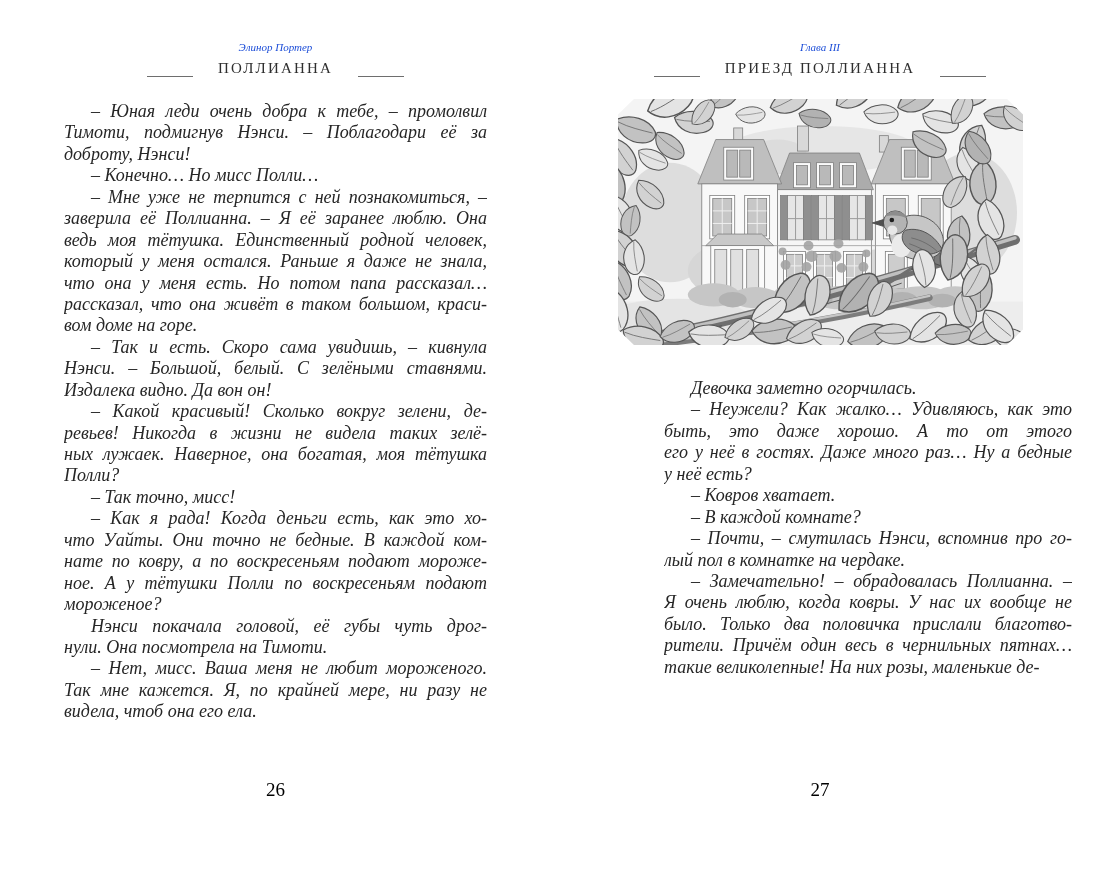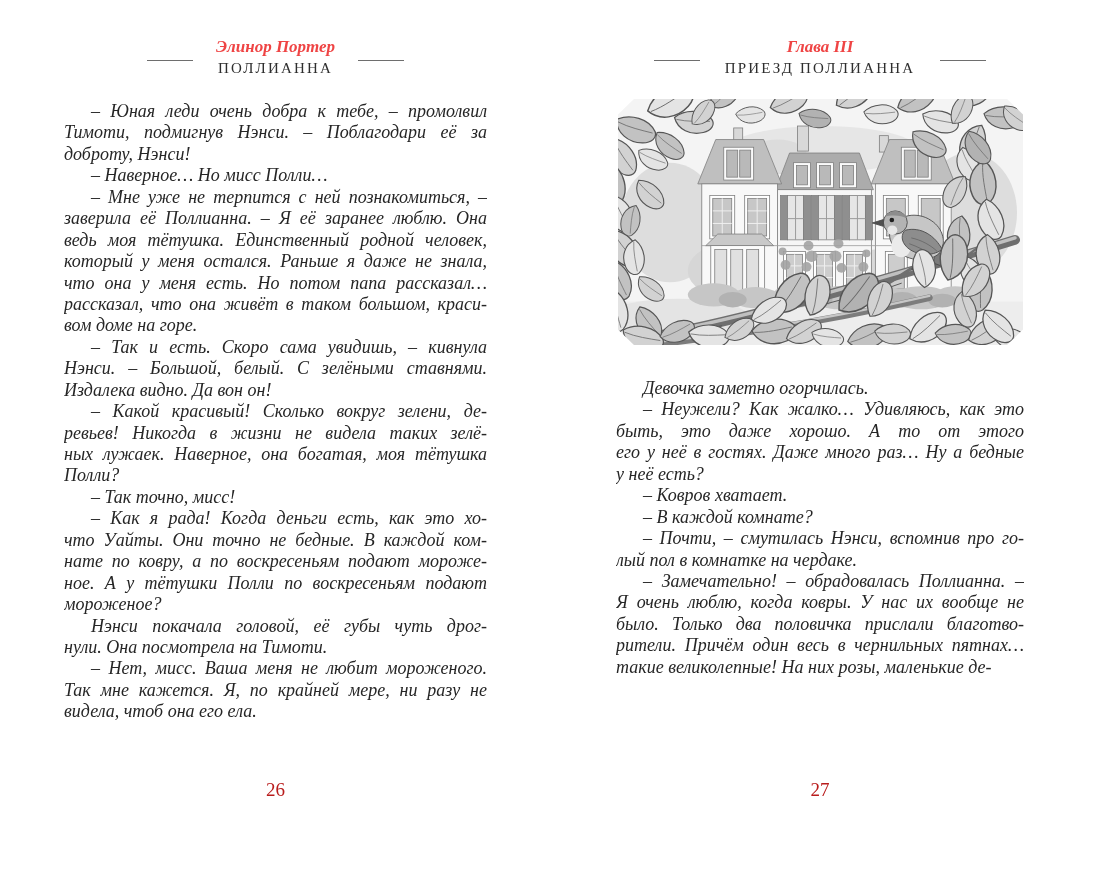--- a/index.html
+++ b/index.html
@@ -5,31 +5,31 @@
   html,body{margin:0;padding:0;}
   body{
     width:1100px;height:873px;position:relative;overflow:hidden;
     background:#ffffff;color:#262626;
     font-family:"Liberation Serif","DejaVu Serif",serif;
   }
   .page{position:absolute;top:38px;}
   .page-left{left:64px;width:423px;}
   .page-right{left:616px;width:408px;}
   .hdr{text-align:center;}
-  .hdr-top{font-style:italic;font-size:17px;color:#ef4444;line-height:18px;font-weight:bold;}
-  .hdr-title-row{margin-top:4px;display:flex;align-items:flex-start;justify-content:center;gap:25px;}
+  .hdr-top{font-style:italic;font-size:11px;color:#1d4ed8;line-height:18px;}
+  .hdr-title-row{margin-top:4px;display:flex;align-items:flex-end;justify-content:center;gap:25px;}
   .hdr-title{font-size:15px;letter-spacing:2.2px;color:#2e2e2e;white-space:nowrap;}
   .rule{width:46px;height:1px;background:#6e6e6e;flex:none;}
   .body-text{position:absolute;left:0;width:100%;font-size:18px;font-style:italic;}
   .bt-left{top:63px;}
-  .bt-right{top:340px;}
+  .bt-right{top:340px;margin-left:48px;}
   .line{height:21.45px;line-height:21.45px;text-align:justify;text-align-last:justify;overflow:hidden;}
   .line.pl{text-align-last:left;}
   .line.pf{text-indent:27px;}
-  .pageno{position:absolute;top:741px;left:0;width:100%;text-align:center;font-size:19px;color:#b91c1c;}
+  .pageno{position:absolute;top:741px;left:0;width:100%;text-align:center;font-size:19px;color:#000000;}
   .illus{position:absolute;top:61px;left:2px;width:405px;height:246px;display:block;}
 </style>
 </head>
 <body>
 
 <div class="page page-left">
   <div class="hdr">
     <div class="hdr-top">Элинор Портер</div>
     <div class="hdr-title-row">
       <span class="rule"></span>
@@ -37,21 +37,21 @@
       <span class="rule"></span>
     </div>
   </div>
   <div class="body-text bt-left">
       <div>
         <div class="line pf">– Юная леди очень добра к тебе, – промолвил</div>
         <div class="line">Тимоти, подмигнув Нэнси. – Поблагодари её за</div>
         <div class="line pl">доброту, Нэнси!</div>
       </div>
       <div>
-        <div class="line pf pl">– Наверное… Но мисс Полли…</div>
+        <div class="line pf pl">– Конечно… Но мисс Полли…</div>
       </div>
       <div>
         <div class="line pf">– Мне уже не терпится с ней познакомиться, –</div>
         <div class="line">заверила её Поллианна. – Я её заранее люблю. Она</div>
         <div class="line">ведь моя тётушка. Единственный родной человек,</div>
         <div class="line">который у меня остался. Раньше я даже не знала,</div>
         <div class="line">что она у меня есть. Но потом папа рассказал…</div>
         <div class="line">рассказал, что она живёт в таком большом, краси-</div>
         <div class="line pl">вом доме на горе.</div>
       </div>

